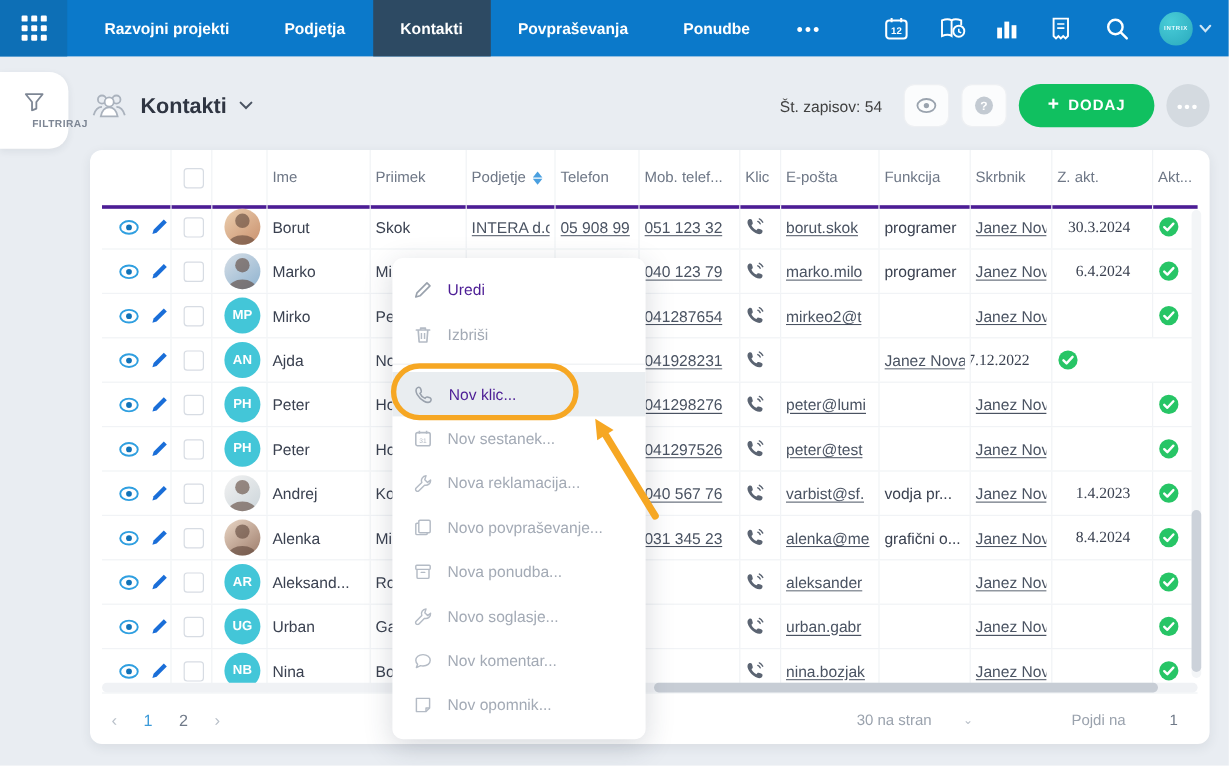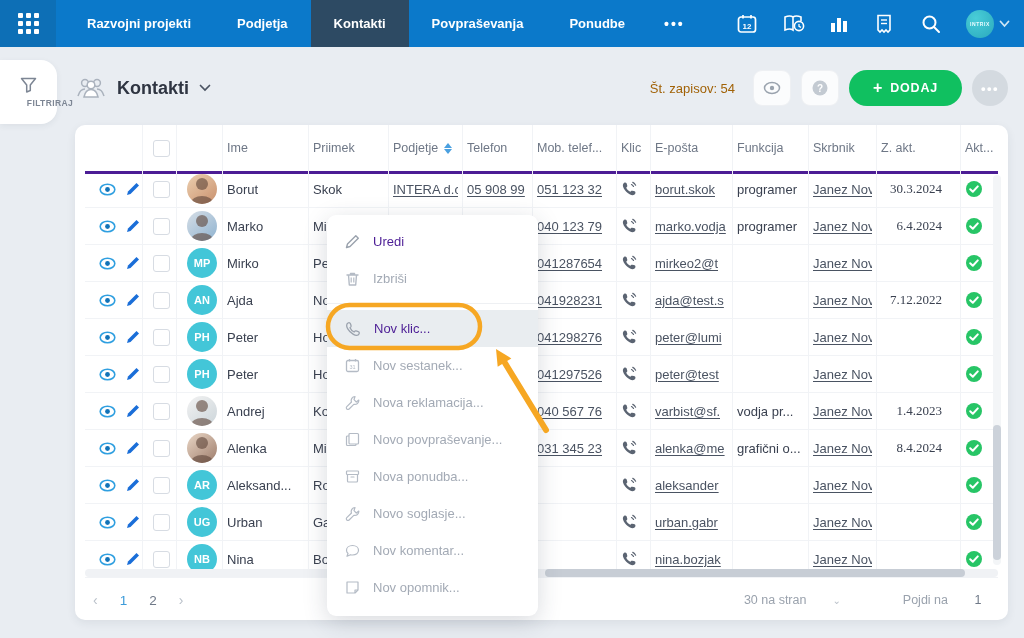--- a/index.html
+++ b/index.html
@@ -22,21 +22,21 @@
   .logo-wrap{display:flex;align-items:center;gap:5px;cursor:pointer;}
   .logo-circle{width:28px;height:28px;border-radius:50%;background:radial-gradient(circle at 35% 30%,#49cdd8,#2aa9bd);display:flex;align-items:center;justify-content:center;color:#eafcff;font-size:5px;font-weight:700;letter-spacing:.6px;}
   
   .filter-tab{position:absolute;left:0;top:60px;width:57px;height:64px;background:#fff;border-radius:0 16px 16px 0;box-shadow:0 2px 6px rgba(40,50,70,.07);display:flex;flex-direction:column;align-items:center;justify-content:center;gap:5px;cursor:pointer;}
   .filter-tab .flabel{font-size:8.5px;color:#7d8694;letter-spacing:.4px;font-weight:700;padding-left:43px;}
   
   .page-head{position:absolute;left:75px;top:64px;width:933px;height:48px;display:flex;align-items:center;}
   .ph-title{display:flex;align-items:center;gap:10px;cursor:pointer;}
   .ph-title .t{font-size:18px;font-weight:700;color:#2f3542;}
   .ph-right{margin-left:auto;display:flex;align-items:center;gap:10px;}
-  .records{font-size:13px;color:#a16207;margin-right:8px;}
+  .records{font-size:13px;color:#404040;margin-right:8px;}
   .sq-btn{width:36px;height:34px;background:#fbfcfd;border:1px solid #eef0f3;border-radius:9px;display:flex;align-items:center;justify-content:center;cursor:pointer;}
   .add-btn{height:36px;padding:0 24px;border-radius:18px;background:#10c060;color:#fff;font-size:12.5px;font-weight:700;letter-spacing:.8px;display:flex;align-items:center;gap:7px;border:none;cursor:pointer;}
   .add-btn .plus{font-size:16px;font-weight:700;}
   .dots-btn{width:36px;height:36px;border-radius:50%;background:#d4dae0;display:flex;align-items:center;justify-content:center;color:#fff;font-size:13px;letter-spacing:1.5px;font-weight:700;cursor:pointer;}
   
   .card{position:absolute;left:75px;top:125px;width:933px;height:495px;background:#fff;border-radius:10px;box-shadow:0 3px 10px rgba(40,50,70,.08);}
   .tgrid{display:grid;grid-template-columns:58px 34px 46px 86px 80px 74px 70px 84px 34px 82px 76px 68px 84px 37px;}
   .thead{position:absolute;left:10px;top:0;height:46px;width:913px;border-bottom:3px solid #4c1d95;}
   .thead .c{font-size:12.5px;color:#6e7786;font-weight:400;}
   .c{display:flex;align-items:center;height:100%;padding:0 4px;border-right:1px solid #f1f3f6;min-width:0;overflow:hidden;white-space:nowrap;box-sizing:border-box;}
@@ -65,21 +65,21 @@
   .hscroll{position:absolute;left:10px;top:444px;width:913px;height:8px;border-radius:4px;background:#f0f2f5;}
   .hthumb{position:absolute;left:460px;top:0;width:420px;height:8px;border-radius:4px;background:#c7cdd5;cursor:pointer;}
   .vscroll{position:absolute;left:918px;top:50px;width:8px;height:390px;border-radius:4px;background:#f3f5f7;}
   .vthumb{position:absolute;left:0;top:250px;width:8px;height:135px;border-radius:4px;background:#ccd2da;cursor:pointer;}
   
   .pager{position:absolute;left:10px;top:456px;width:913px;height:38px;display:flex;align-items:center;padding:0 8px;box-sizing:border-box;}
   .pg-left{display:flex;align-items:center;gap:22px;font-size:13.5px;}
   .pg-arrow{color:#b9c0c9;font-size:14px;cursor:pointer;}
   .pg-num{cursor:pointer;color:#6f7988;}
   .pg-num.active{color:#3d9bd9;}
-  .pg-right{margin-left:auto;display:flex;align-items:center;gap:18px;font-size:12.5px;color:#9aa2ad;}
+  .pg-right{margin-left:auto;display:flex;align-items:center;gap:28px;font-size:12.5px;color:#9aa2ad;}
   .pp-select{display:flex;align-items:center;gap:26px;cursor:pointer;}
   .pp-chev{color:#b9c0c9;font-size:10px;}
   .goto-box{width:24px;text-align:center;color:#6f7988;cursor:text;}
   
   .cmenu{position:absolute;left:327px;top:215px;width:211px;background:#fff;border-radius:9px;box-shadow:0 6px 24px rgba(40,50,70,.18);padding:8px 0 10px;z-index:50;}
   .mi{height:37px;display:flex;align-items:center;gap:13px;padding:0 18px;font-size:13px;cursor:pointer;}
   .mi.dark span{color:#4c1d95;}
   .mi.gray span{color:#a3aab5;}
   .mi.hl{background:#e9edf0;}
   .msep{height:1px;background:#eef0f3;margin:6px 0;}
@@ -346,21 +346,21 @@
         <div class="c">
           <span class="icon-btn">
             <svg width="16" height="16" viewBox="0 0 16 16">
               <path d="M3.2 1.8 C4.8 1 5.6 2 5.9 3.2 L6.3 4.8 C6.5 5.6 5.8 6.2 5.2 6.6 C6 8.6 7.4 10 9.4 10.8 C9.8 10.2 10.4 9.5 11.2 9.7 L12.8 10.1 C14 10.4 15 11.2 14.2 12.8 C13.4 14.4 11 14.6 8.6 13.2 C5.8 11.6 4.4 10.2 2.8 7.4 C1.4 5 1.6 2.6 3.2 1.8 Z" fill="#5b6472"></path>
               <path d="M10.5 3.5 a4 4 0 0 1 2 2" fill="none" stroke="#5b6472" stroke-width="1.2" stroke-linecap="round"></path>
               <path d="M11.8 1.4 a7 7 0 0 1 2.8 2.8" fill="none" stroke="#5b6472" stroke-width="1.2" stroke-linecap="round"></path>
             </svg>
           </span>
         </div>
         <div class="c">
-          <span class="lnk">marko.vodja</span>
+          <span class="lnk">marko.milo</span>
         </div>
         <div class="c">programer</div>
         <div class="c">
           <span class="lnk">Janez Nova</span>
         </div>
         <div class="c cell-r">6.4.2024</div>
         <div class="c last">
           <svg width="18" height="18" viewBox="0 0 18 18">
             <circle cx="9" cy="9" r="8" fill="#27c566"></circle>
             <path d="M5.2 9.3 L7.8 11.8 L12.8 6.4" fill="none" stroke="#fff" stroke-width="2" stroke-linecap="round" stroke-linejoin="round"></path>
@@ -460,23 +460,20 @@
           <span class="lnk">041928231</span>
         </div>
         <div class="c">
           <span class="icon-btn">
             <svg width="16" height="16" viewBox="0 0 16 16">
               <path d="M3.2 1.8 C4.8 1 5.6 2 5.9 3.2 L6.3 4.8 C6.5 5.6 5.8 6.2 5.2 6.6 C6 8.6 7.4 10 9.4 10.8 C9.8 10.2 10.4 9.5 11.2 9.7 L12.8 10.1 C14 10.4 15 11.2 14.2 12.8 C13.4 14.4 11 14.6 8.6 13.2 C5.8 11.6 4.4 10.2 2.8 7.4 C1.4 5 1.6 2.6 3.2 1.8 Z" fill="#5b6472"></path>
               <path d="M10.5 3.5 a4 4 0 0 1 2 2" fill="none" stroke="#5b6472" stroke-width="1.2" stroke-linecap="round"></path>
               <path d="M11.8 1.4 a7 7 0 0 1 2.8 2.8" fill="none" stroke="#5b6472" stroke-width="1.2" stroke-linecap="round"></path>
             </svg>
           </span>
-        </div>
-        <div class="c">
-          <span class="lnk">ajda@test.s</span>
         </div>
         <div class="c"></div>
         <div class="c">
           <span class="lnk">Janez Nova</span>
         </div>
         <div class="c cell-r">7.12.2022</div>
         <div class="c last">
           <svg width="18" height="18" viewBox="0 0 18 18">
             <circle cx="9" cy="9" r="8" fill="#27c566"></circle>
             <path d="M5.2 9.3 L7.8 11.8 L12.8 6.4" fill="none" stroke="#fff" stroke-width="2" stroke-linecap="round" stroke-linejoin="round"></path>

